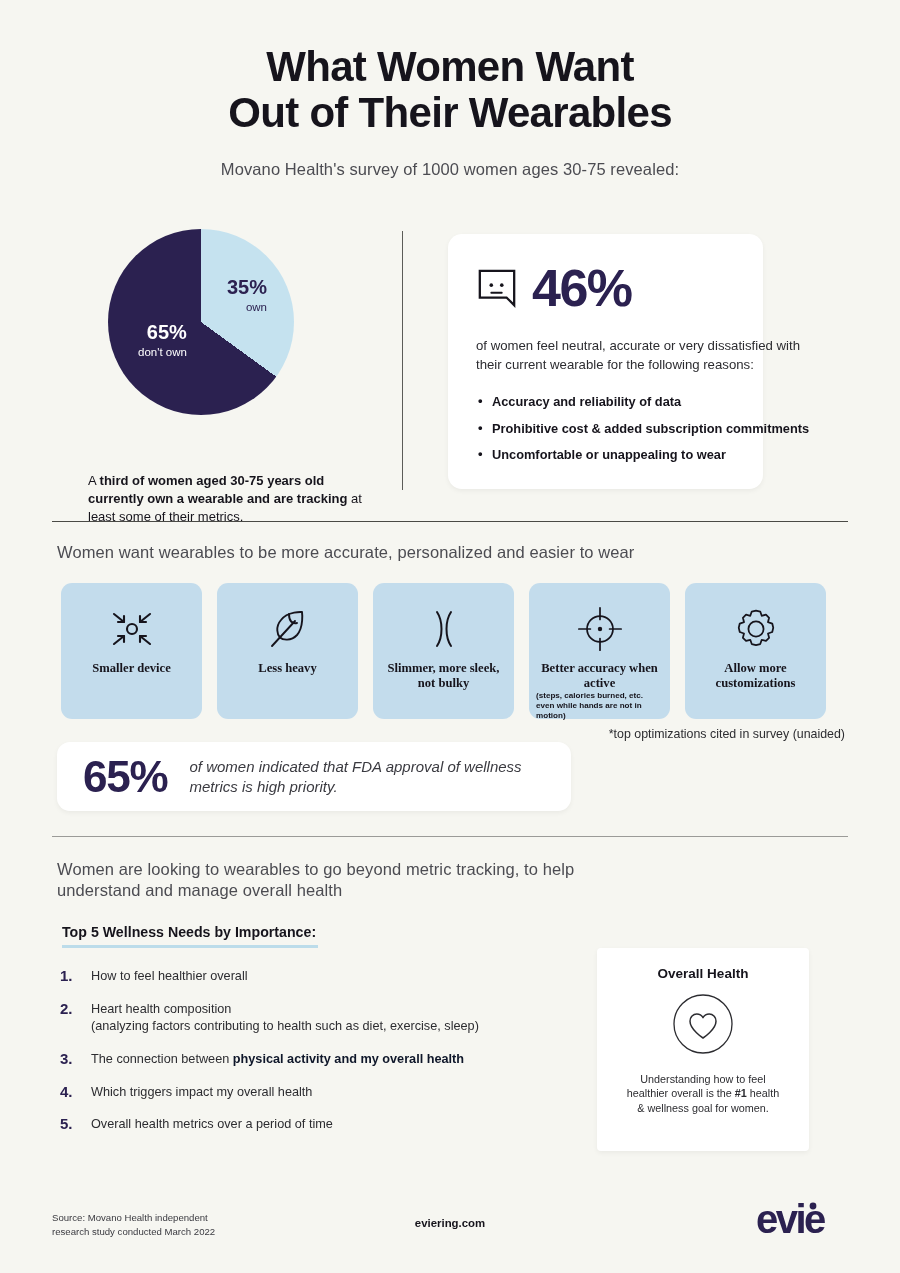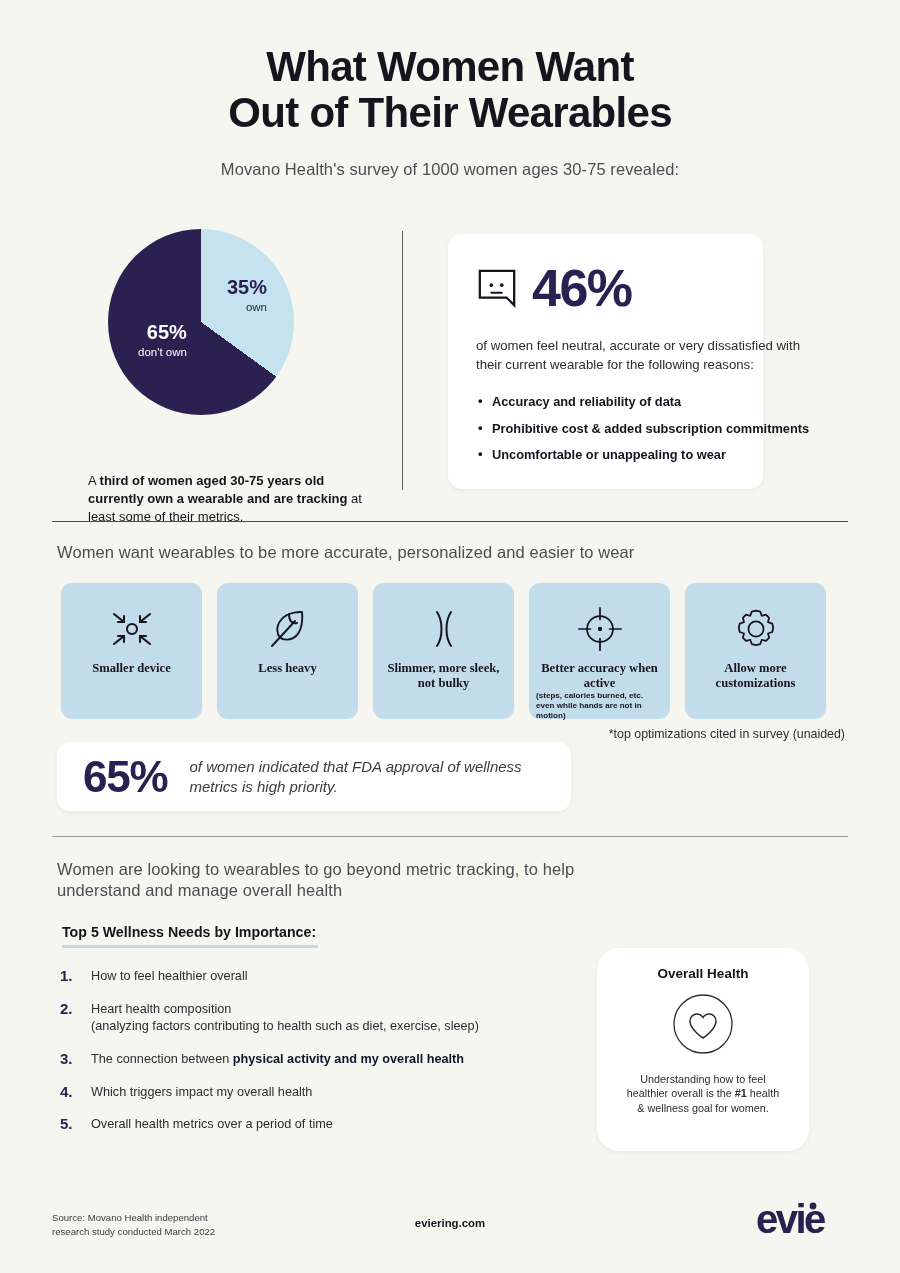--- a/index.html
+++ b/index.html
@@ -272,21 +272,21 @@
     color: #2b2150;
   }
   .needs li b { font-weight: bold; color: #0f172a; }
 
   
   .cardOH {
     position: absolute;
     left: 597px; top: 948px;
     width: 212px; height: 203px;
     background: #fff;
-    border-radius: 22px;
+    border-radius: 4px;
     box-shadow: 0 2px 5px rgba(0,0,0,0.05);
     display: flex;
     flex-direction: column;
     align-items: center;
   }
   .oh-title {
     margin-top: 18px;
     font-size: 13.5px;
     font-weight: bold;
     color: #16141c;

